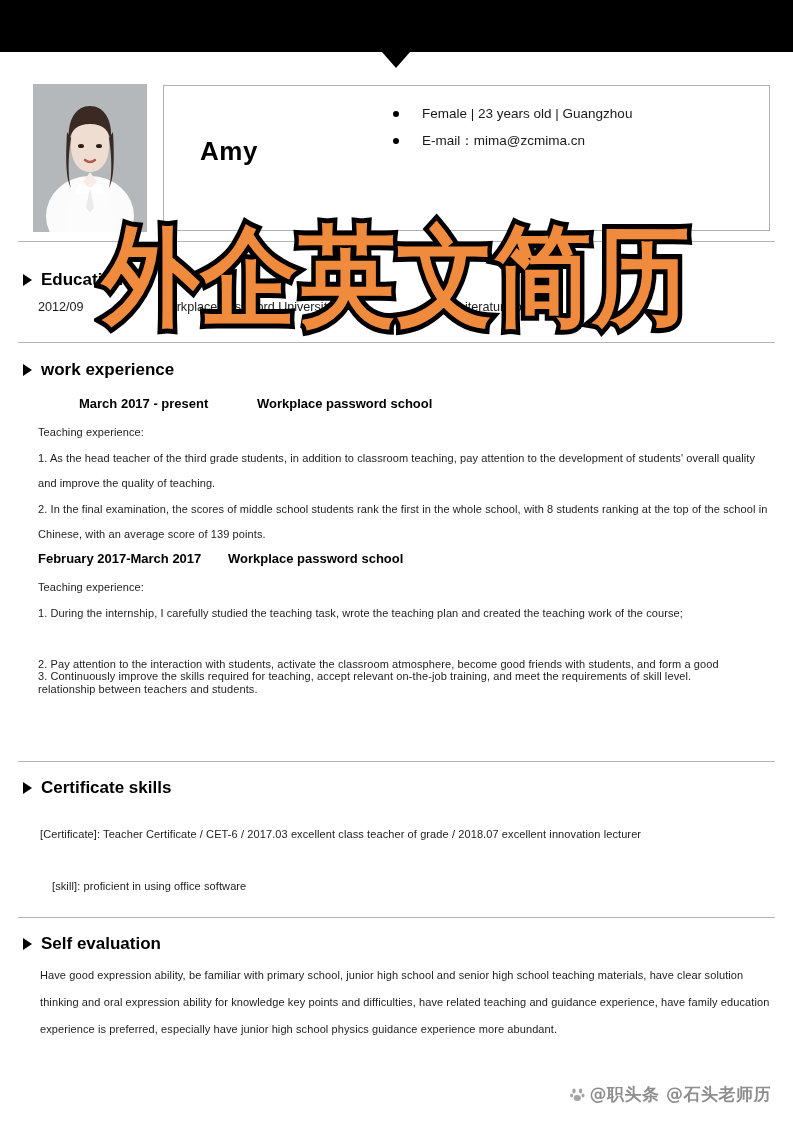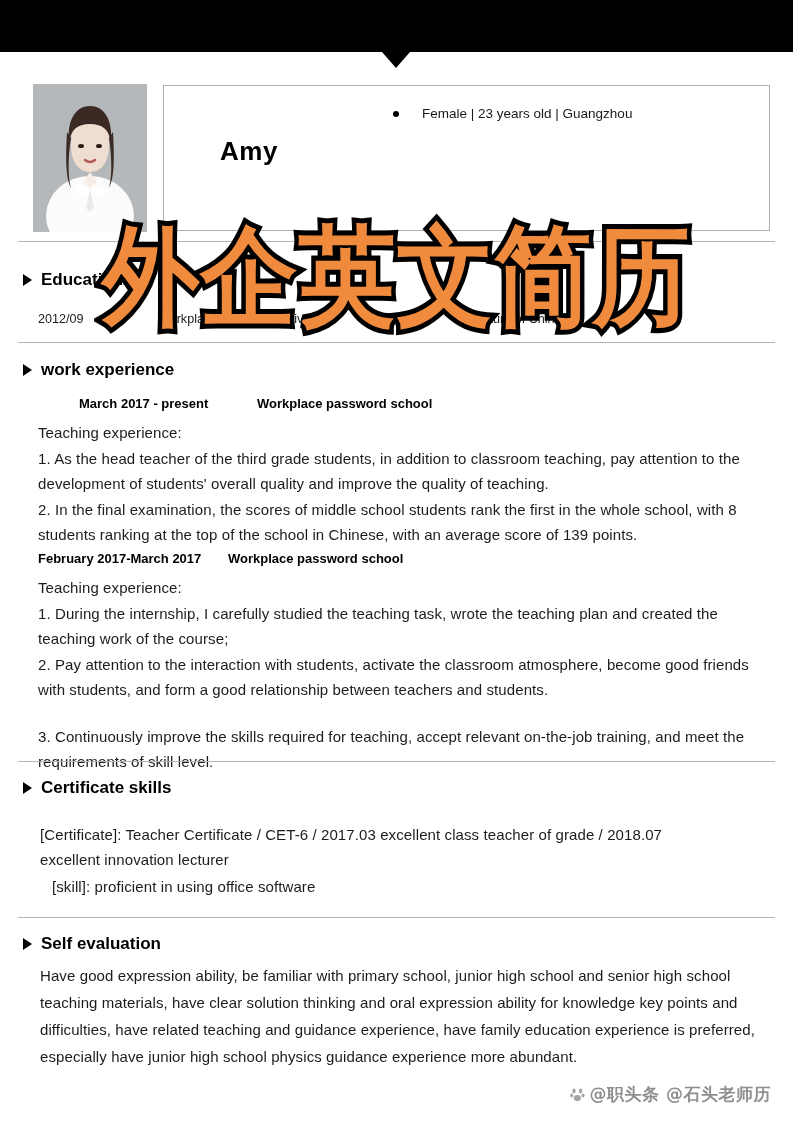--- a/index.html
+++ b/index.html
@@ -65,21 +65,20 @@
     background: #ffffff;
     box-sizing: border-box;
   }
   .name-label {
     position: absolute;
     left: 200px; top: 52px;
     font-size: 26px;
     font-weight: bold;
     letter-spacing: 0.5px;
     color: #000;
-    margin-left: 20px;
   }
   .contact-list {
     position: absolute;
     left: 393px; top: 22px;
     width: 360px;
   }
   .contact-item {
     display: flex;
     align-items: flex-start;
     margin-bottom: 11px;
@@ -120,21 +119,21 @@
     width: 0; height: 0;
     border-left: 9px solid #000;
     border-top: 6px solid transparent;
     border-bottom: 6px solid transparent;
     margin-right: 9px;
   }
 
   
   .body-text {
     position: absolute;
-    font-size: 15px;
+    font-size: 11px;
     line-height: 25px;
     color: #1c1c1c;
     letter-spacing: 0.1px;
   }
   .job-line {
     position: absolute;
     font-size: 13px;
     font-weight: bold;
     color: #000;
     display: flex;
@@ -226,29 +225,33 @@
 
   <div class="contact-box"></div>
 
   <div class="name-label">Amy</div>
 
   <div class="contact-list">
     <div class="contact-item">
       <span class="contact-bullet"></span>
       <span>Female | 23 years old | Guangzhou</span>
     </div>
+    <div class="contact-item">
+      <span class="contact-bullet"></span>
+      <span>E-mail：mima@zcmima.cn</span>
+    </div>
   </div>
 </div>
 
 <div class="divider" style="top:241px;"></div>
 <div class="section-heading" style="top:270px;">
   <span class="tri"></span>
   <span>Education</span>
 </div>
-<div class="edu-line" style="left:38px; top:312px;">
+<div class="edu-line" style="left:38px; top:300px;">
   <span class="e-date">2012/09</span>
   <span class="e-school">Workplace password University</span>
   <span class="e-major">Literature of China</span>
 </div>
 
 <div class="divider" style="top:342px;"></div>
 <div class="section-heading" style="top:360px;">
   <span class="tri"></span>
   <span>work experience</span>
 </div>
@@ -261,21 +264,21 @@
 <div class="body-text" style="left:38px; top:446px; width:728px;">1. As the head teacher of the third grade students, in addition to classroom teaching, pay attention to the development of students' overall quality and improve the quality of teaching.</div>
 <div class="body-text" style="left:38px; top:497px; width:730px;">2. In the final examination, the scores of middle school students rank the first in the whole school, with 8 students ranking at the top of the school in Chinese, with an average score of 139 points.</div>
 
 <div class="job-line" style="left:38px; top:551px;">
   <span class="jl-date" style="width:190px;">February 2017-March 2017</span>
   <span class="jl-org">Workplace password school</span>
 </div>
 <div class="body-text" style="left:38px; top:575px; width:730px;">Teaching experience:</div>
 <div class="body-text" style="left:38px; top:601px; width:725px;">1. During the internship, I carefully studied the teaching task, wrote the teaching plan and created the teaching work of the course;</div>
 <div class="body-text" style="left:38px; top:652px; width:722px;">2. Pay attention to the interaction with students, activate the classroom atmosphere, become good friends with students, and form a good relationship between teachers and students.</div>
-<div class="body-text" style="left:38px; top:724px; width:730px;">3. Continuously improve the skills required for teaching, accept relevant on-the-job training, and meet the requirements of skill level.</div>
+<div class="body-text" style="left:38px; top:664px; width:730px;">3. Continuously improve the skills required for teaching, accept relevant on-the-job training, and meet the requirements of skill level.</div>
 
 <div class="divider" style="top:761px;"></div>
 <div class="section-heading" style="top:778px;">
   <span class="tri"></span>
   <span>Certificate skills</span>
 </div>
 <div class="body-text" style="left:40px; top:822px; width:625px;">[Certificate]: Teacher Certificate / CET-6 / 2017.03 excellent class teacher of grade / 2018.07 excellent innovation lecturer</div>
 <div class="body-text" style="left:40px; top:874px; width:700px;padding-left:12px;">[skill]: proficient in using office software</div>
 
 <div class="divider" style="top:917px;"></div>

